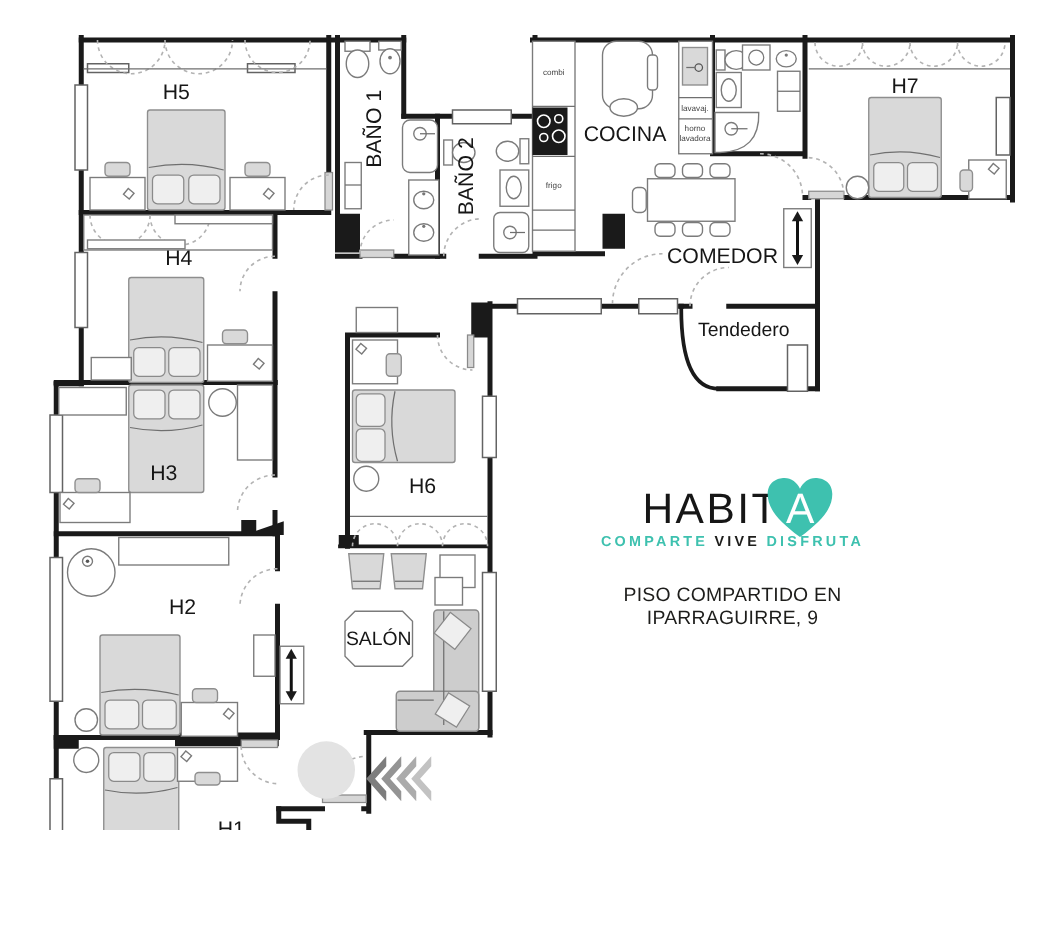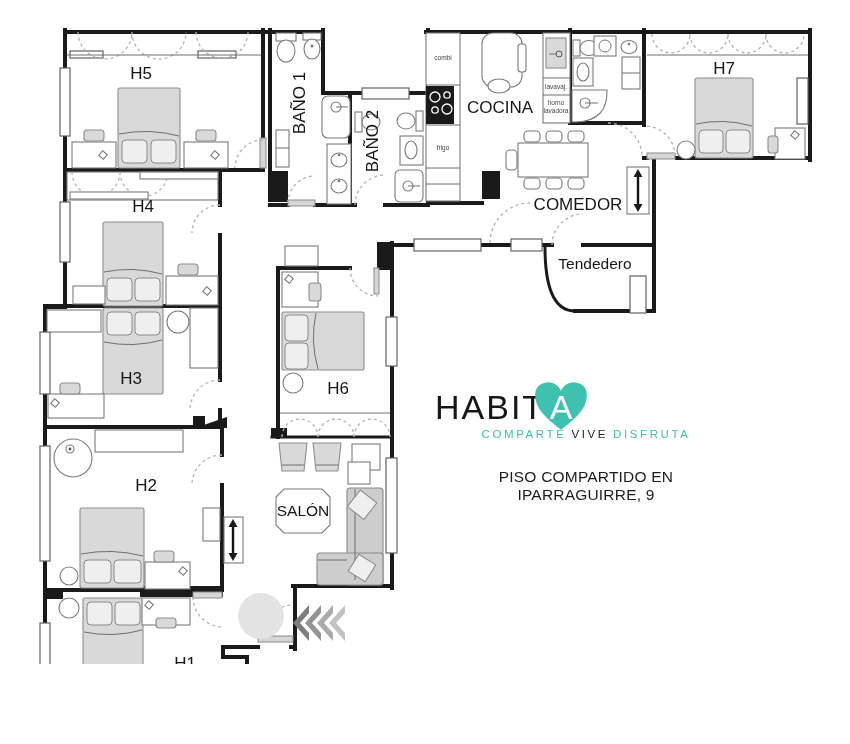--- a/index.html
+++ b/index.html
@@ -16,26 +16,26 @@
   .pill{fill:#efefef;stroke:#8a8a8a;stroke-width:1;}
   .door{fill:none;stroke:#b3b3b3;stroke-width:1.3;stroke-dasharray:3 3;}
   .leaf{fill:#d6d6d6;stroke:#8a8a8a;stroke-width:1;}
   .win{fill:#fff;stroke:#636363;stroke-width:1.2;}
   .lbl{font-size:17px;fill:#161616;}
   .lbl-sm{font-size:15.5px;fill:#161616;}
   .tiny{font-size:6.5px;fill:#444;}
   .mid{text-anchor:middle;}
   
   .brand{position:absolute;left:435px;top:390px;width:302px;text-align:center;}
-  .logo{display:flex;align-items:baseline;
+  .logo{display:flex;justify-content:center;align-items:baseline;
         font-size:34px;letter-spacing:2px;color:#161616;font-weight:500;line-height:1;}
   .heart-wrap{position:relative;display:inline-block;width:34px;text-align:center;}
   .heart-wrap svg{position:absolute;left:-12px;top:-10px;z-index:0;}
   .heart-a{position:relative;z-index:1;color:#fff;}
-  .tagline{margin-top:4px;font-size:11.5px;font-weight:normal;letter-spacing:2.6px;}
+  .tagline{margin-top:4px;font-size:11.5px;font-weight:bold;letter-spacing:2.6px;}
   .tagline .t1,.tagline .t3{color:#3ec1af;}
   .tagline .t2{color:#1d1d1b;margin:0 5px;}
   .caption{position:absolute;left:435px;top:468px;width:302px;text-align:center;
            font-size:15.5px;color:#1d1d1b;letter-spacing:0.2px;}
 </style>
 </head>
 <body>
 
 <div class="stage">
 

